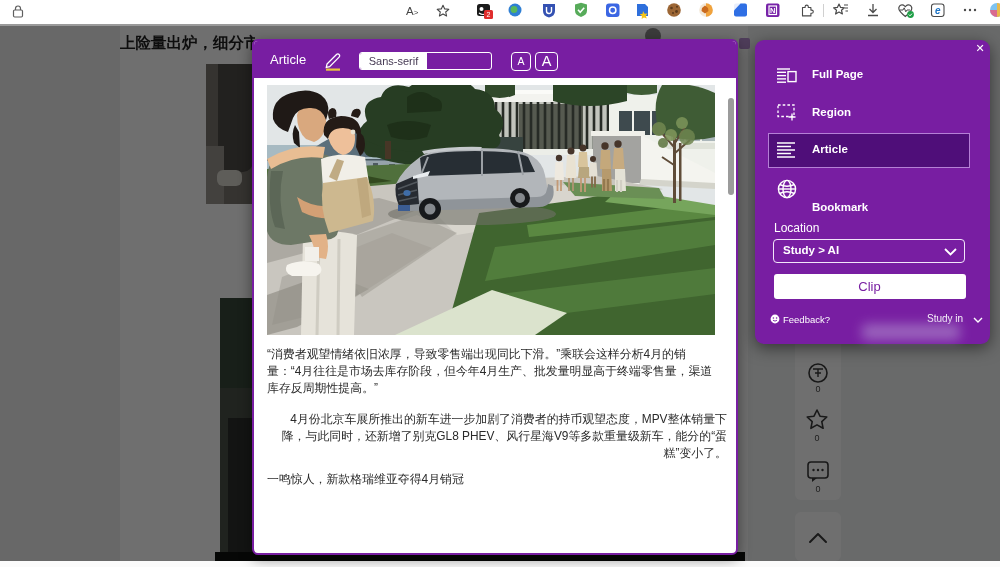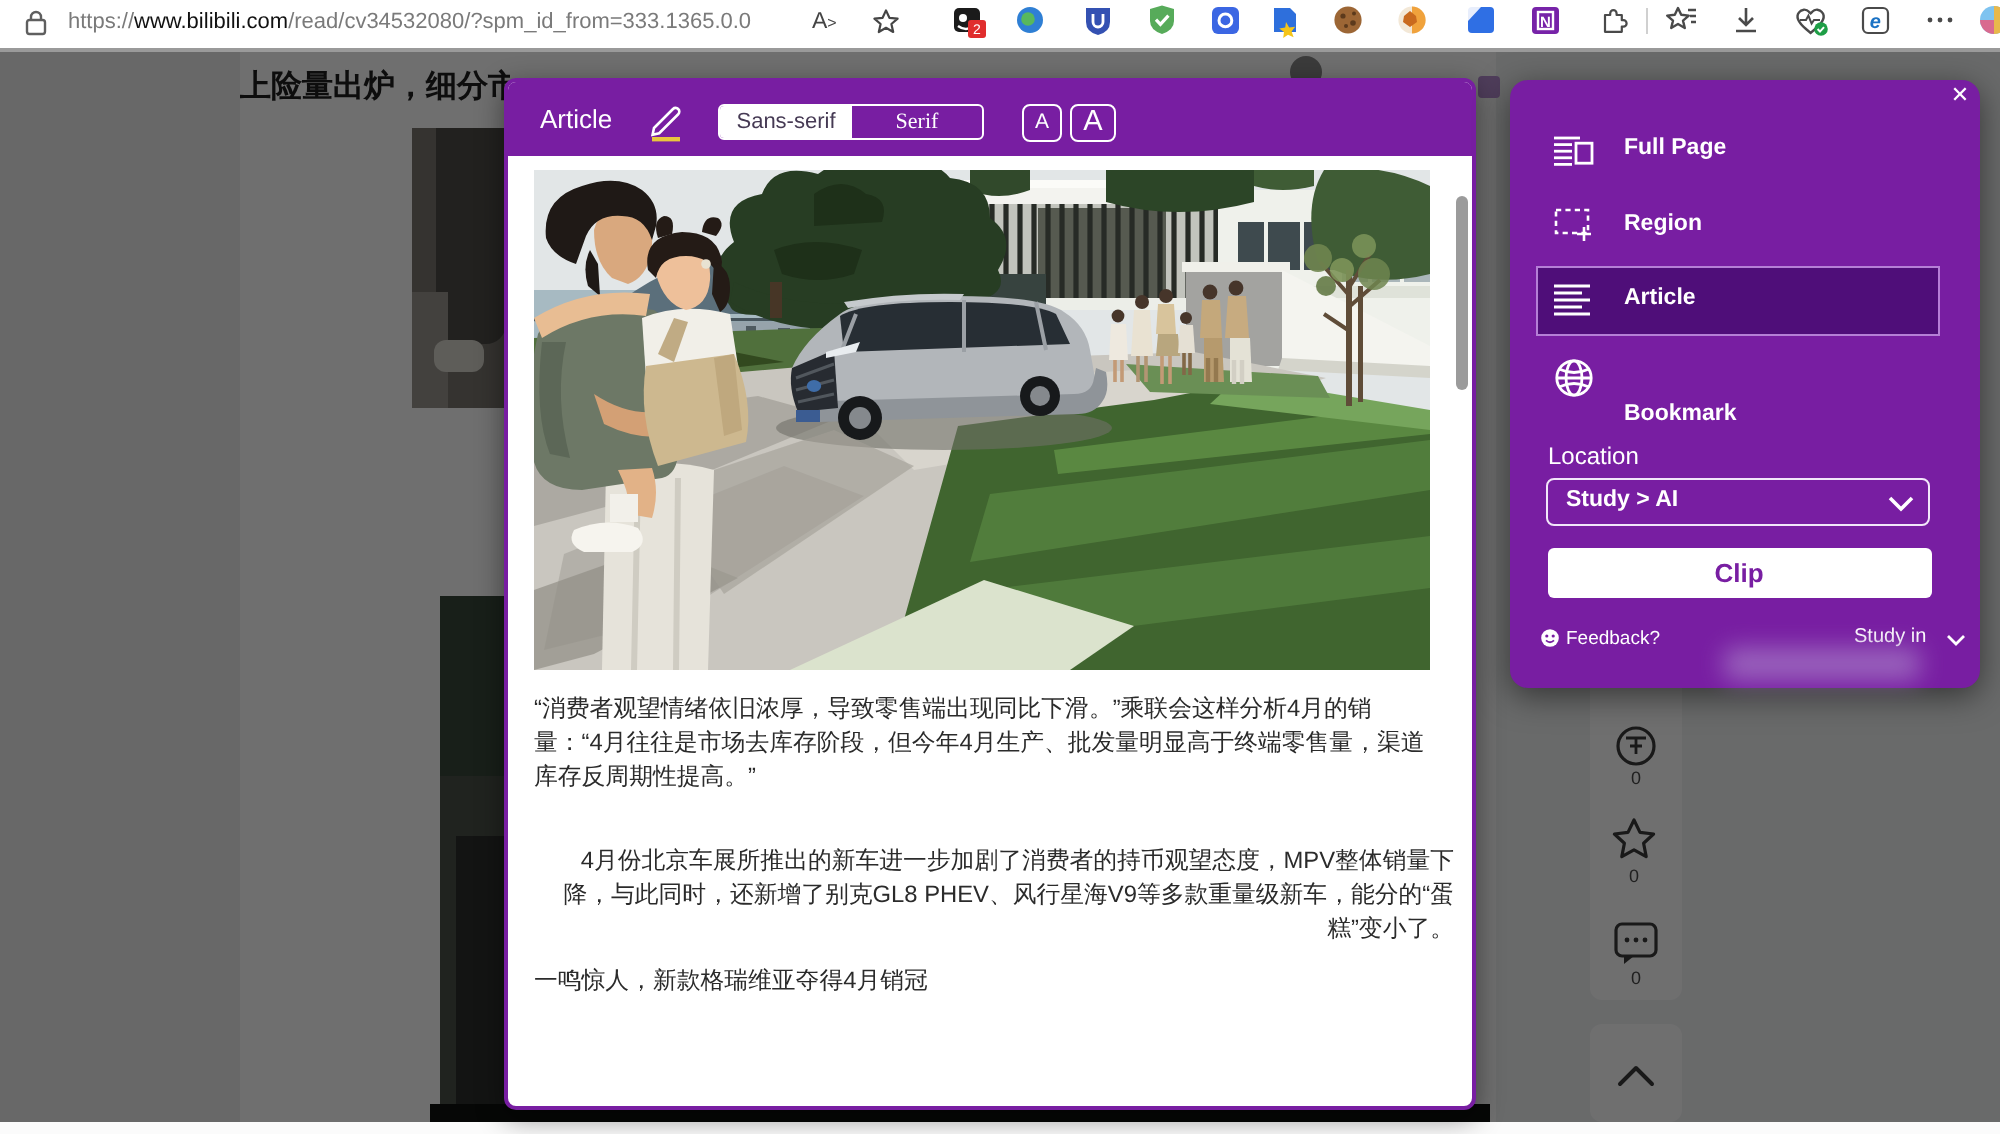--- a/index.html
+++ b/index.html
@@ -10,21 +10,20 @@
 </head>
 <body>
 <div id="stage">
 
   <div class="abs" id="chrome" style="left:0;top:0;width:1000px;height:24px;background:#fff;">
 
     <svg class="abs" style="left:12px;top:5px;" width="12" height="13" viewBox="0 0 12 13">
       <rect x="1.5" y="5" width="9" height="7" rx="1.2" fill="none" stroke="#5f5f5f" stroke-width="1.2"></rect>
       <path d="M3.5 5 V3.5 a2.5 2.5 0 0 1 5 0 V5" fill="none" stroke="#5f5f5f" stroke-width="1.2"></path>
     </svg>
-    <div class="abs" style="left:34px;top:5px;font-size:11px;color:#7a7a7a;letter-spacing:0;">https://<span style="color:#111;">www.bilibili.com</span>/read/cv34532080/?spm_id_from=333.1365.0.0</div>
 
     <div class="abs" style="left:406px;top:5px;font-size:11.5px;color:#454545;">A<span style="font-size:8px;">˃</span></div>
 
     <svg class="abs" style="left:436px;top:4px;" width="14" height="14" viewBox="0 0 14 14">
       <path d="M7 1.2 L8.7 4.9 L12.8 5.3 L9.7 8 L10.6 12 L7 9.9 L3.4 12 L4.3 8 L1.2 5.3 L5.3 4.9 Z" fill="none" stroke="#454545" stroke-width="1.1" stroke-linejoin="round"></path>
     </svg>
 
     <svg class="abs" style="left:470px;top:0;" width="530" height="24" viewBox="0 0 530 24">
 
       <rect x="7" y="4" width="13" height="12" rx="2.5" fill="#1b1b1b"></rect>
@@ -144,21 +143,21 @@
   <div class="abs" id="card" style="left:252px;top:38.5px;width:486px;height:516px;background:#fff;border:2px solid #781ea2;border-radius:6px;box-shadow:0 4px 14px rgba(0,0,0,0.45);overflow:hidden;">
 
     <div class="abs" style="left:0;top:0;width:482px;height:37px;background:#781ea2;">
       <div class="abs" style="left:16px;top:11px;font-size:13px;color:#fff;">Article</div>
 
       <svg class="abs" style="left:68px;top:8px;" width="22" height="22" viewBox="0 0 22 22">
         <path d="M5 15 L14.5 5.5 a1.8 1.8 0 0 1 2.6 0 l0 0 a1.8 1.8 0 0 1 0 2.6 L7.6 17.6 L4.3 18.4 Z" fill="none" stroke="#fff" stroke-width="1.3"></path>
         <rect x="4" y="19.5" width="14" height="2.2" fill="#e8c63e"></rect>
       </svg>
 
-      <div class="abs" style="left:105px;top:11px;width:133px;height:18px;border:1px solid #fff;border-radius:3px;overflow:hidden;display:flex;">
+      <div class="abs" style="left:105px;top:11px;width:133px;height:18px;border:1px solid #fff;border-radius:3px;overflow:hidden;display:flex;flex-direction:column;">
         <div style="width:67px;height:100%;background:#fff;color:#463a54;font-size:11px;text-align:center;line-height:17px;">Sans-serif</div>
         <div style="width:66px;height:100%;color:#fff;font-size:11px;text-align:center;line-height:17px;font-family:'Liberation Serif',serif;">Serif</div>
       </div>
 
       <div class="abs" style="left:257px;top:11px;width:20px;height:19px;border:1.5px solid #fff;border-radius:4px;color:#fff;font-size:10.5px;text-align:center;line-height:16px;">A</div>
       <div class="abs" style="left:281px;top:11px;width:23px;height:19px;border:1.5px solid #fff;border-radius:4px;color:#fff;font-size:14.5px;text-align:center;line-height:17px;">A</div>
     </div>
 
     <svg class="abs" style="left:13px;top:44px;" width="448" height="250" viewBox="0 0 448 250">
       <rect width="448" height="250" fill="#e2e6e7"></rect>
@@ -339,21 +338,21 @@
         <path d="M90 46 q8 3 8 13 q0 9 -5 12 l-4 -9 Z" fill="#241b16"></path>
         <path d="M62 34 q-3 -9 3 -11 q6 0 4 9 Z" fill="#241b16"></path>
         <path d="M84 31 q1 -9 8 -7 q4 3 -1 9 Z" fill="#241b16"></path>
         <circle cx="86" cy="47" r="2.4" fill="#e8e2d2"></circle>
       </g>
     </svg>
 
     <div class="abs" style="left:474px;top:57px;width:6px;height:97px;background:#9b9b9b;border-radius:3px;"></div>
 
     <div class="abs" id="txt" style="left:13px;top:305px;width:460px;font-size:11.9px;line-height:17px;color:#2b2b2b;white-space:nowrap;">
-      <p style="margin:0 0 25px 0;">“消费者观望情绪依旧浓厚，导致零售端出现同比下滑。”乘联会这样分析4月的销<br>量：“4月往往是市场去库存阶段，但今年4月生产、批发量明显高于终端零售量，渠道<br>库存反周期性提高。”</p>
+      <p style="margin:0 0 14px 0;">“消费者观望情绪依旧浓厚，导致零售端出现同比下滑。”乘联会这样分析4月的销<br>量：“4月往往是市场去库存阶段，但今年4月生产、批发量明显高于终端零售量，渠道<br>库存反周期性提高。”</p>
       <p style="margin:0 0 9.8px 0;text-align:right;">4月份北京车展所推出的新车进一步加剧了消费者的持币观望态度，MPV整体销量下<br>降，与此同时，还新增了别克GL8 PHEV、风行星海V9等多款重量级新车，能分的“蛋<br>糕”变小了。</p>
       <p style="margin:0 0 9.8px 0;">一鸣惊人，新款格瑞维亚夺得4月销冠</p>
     </div>
   </div>
 
   <div class="abs" id="panel" style="left:755px;top:40px;width:235px;height:304px;background:#781ea2;border-radius:9px;box-shadow:0 4px 16px rgba(0,0,0,0.5);">
     <div class="abs" style="left:217px;top:0px;width:16px;height:16px;color:#fff;font-size:11px;text-align:center;line-height:16px;">✕</div>
 
     <svg class="abs" style="left:22px;top:28px;" width="20" height="15" viewBox="0 0 20 15">
       <g stroke="#fff" stroke-width="1.4">
@@ -395,21 +394,21 @@
 
     <div class="abs" style="left:19px;top:181px;font-size:12px;font-weight:400;color:#fff;">Location</div>
     <div class="abs" style="left:18px;top:199px;width:192px;height:24px;border:1.5px solid #f2e6fa;border-radius:4px;">
       <div class="abs" style="left:9px;top:3.5px;font-size:11.5px;font-weight:600;color:#fff;">Study &gt; AI</div>
       <svg class="abs" style="left:170px;top:8px;" width="13" height="8" viewBox="0 0 13 8">
         <path d="M1 1 l5.5 5.5 L12 1" fill="none" stroke="#fff" stroke-width="1.8"></path>
       </svg>
     </div>
 
     <div class="abs" style="left:18.5px;top:233.5px;width:192px;height:25px;background:#fff;border-radius:3px;text-align:center;">
-      <span style="font-size:13px;font-weight:bold;color:#781ea2;line-height:25px;">Clip</span>
+      <span style="font-size:13px;font-weight:normal;color:#781ea2;line-height:25px;">Clip</span>
     </div>
 
     <svg class="abs" style="left:15px;top:274px;" width="10" height="10" viewBox="0 0 10 10">
       <circle cx="5" cy="5" r="4.4" fill="#fff"></circle>
       <circle cx="3.4" cy="4" r="0.8" fill="#781ea2"></circle>
       <circle cx="6.6" cy="4" r="0.8" fill="#781ea2"></circle>
       <path d="M3 6.2 q2 1.8 4 0" stroke="#781ea2" stroke-width="0.9" fill="none"></path>
     </svg>
     <div class="abs" style="left:28px;top:273.5px;font-size:9.5px;color:#fff;">Feedback?</div>
     <div class="abs" style="left:172px;top:273px;font-size:10px;color:#fff;">Study in</div>

